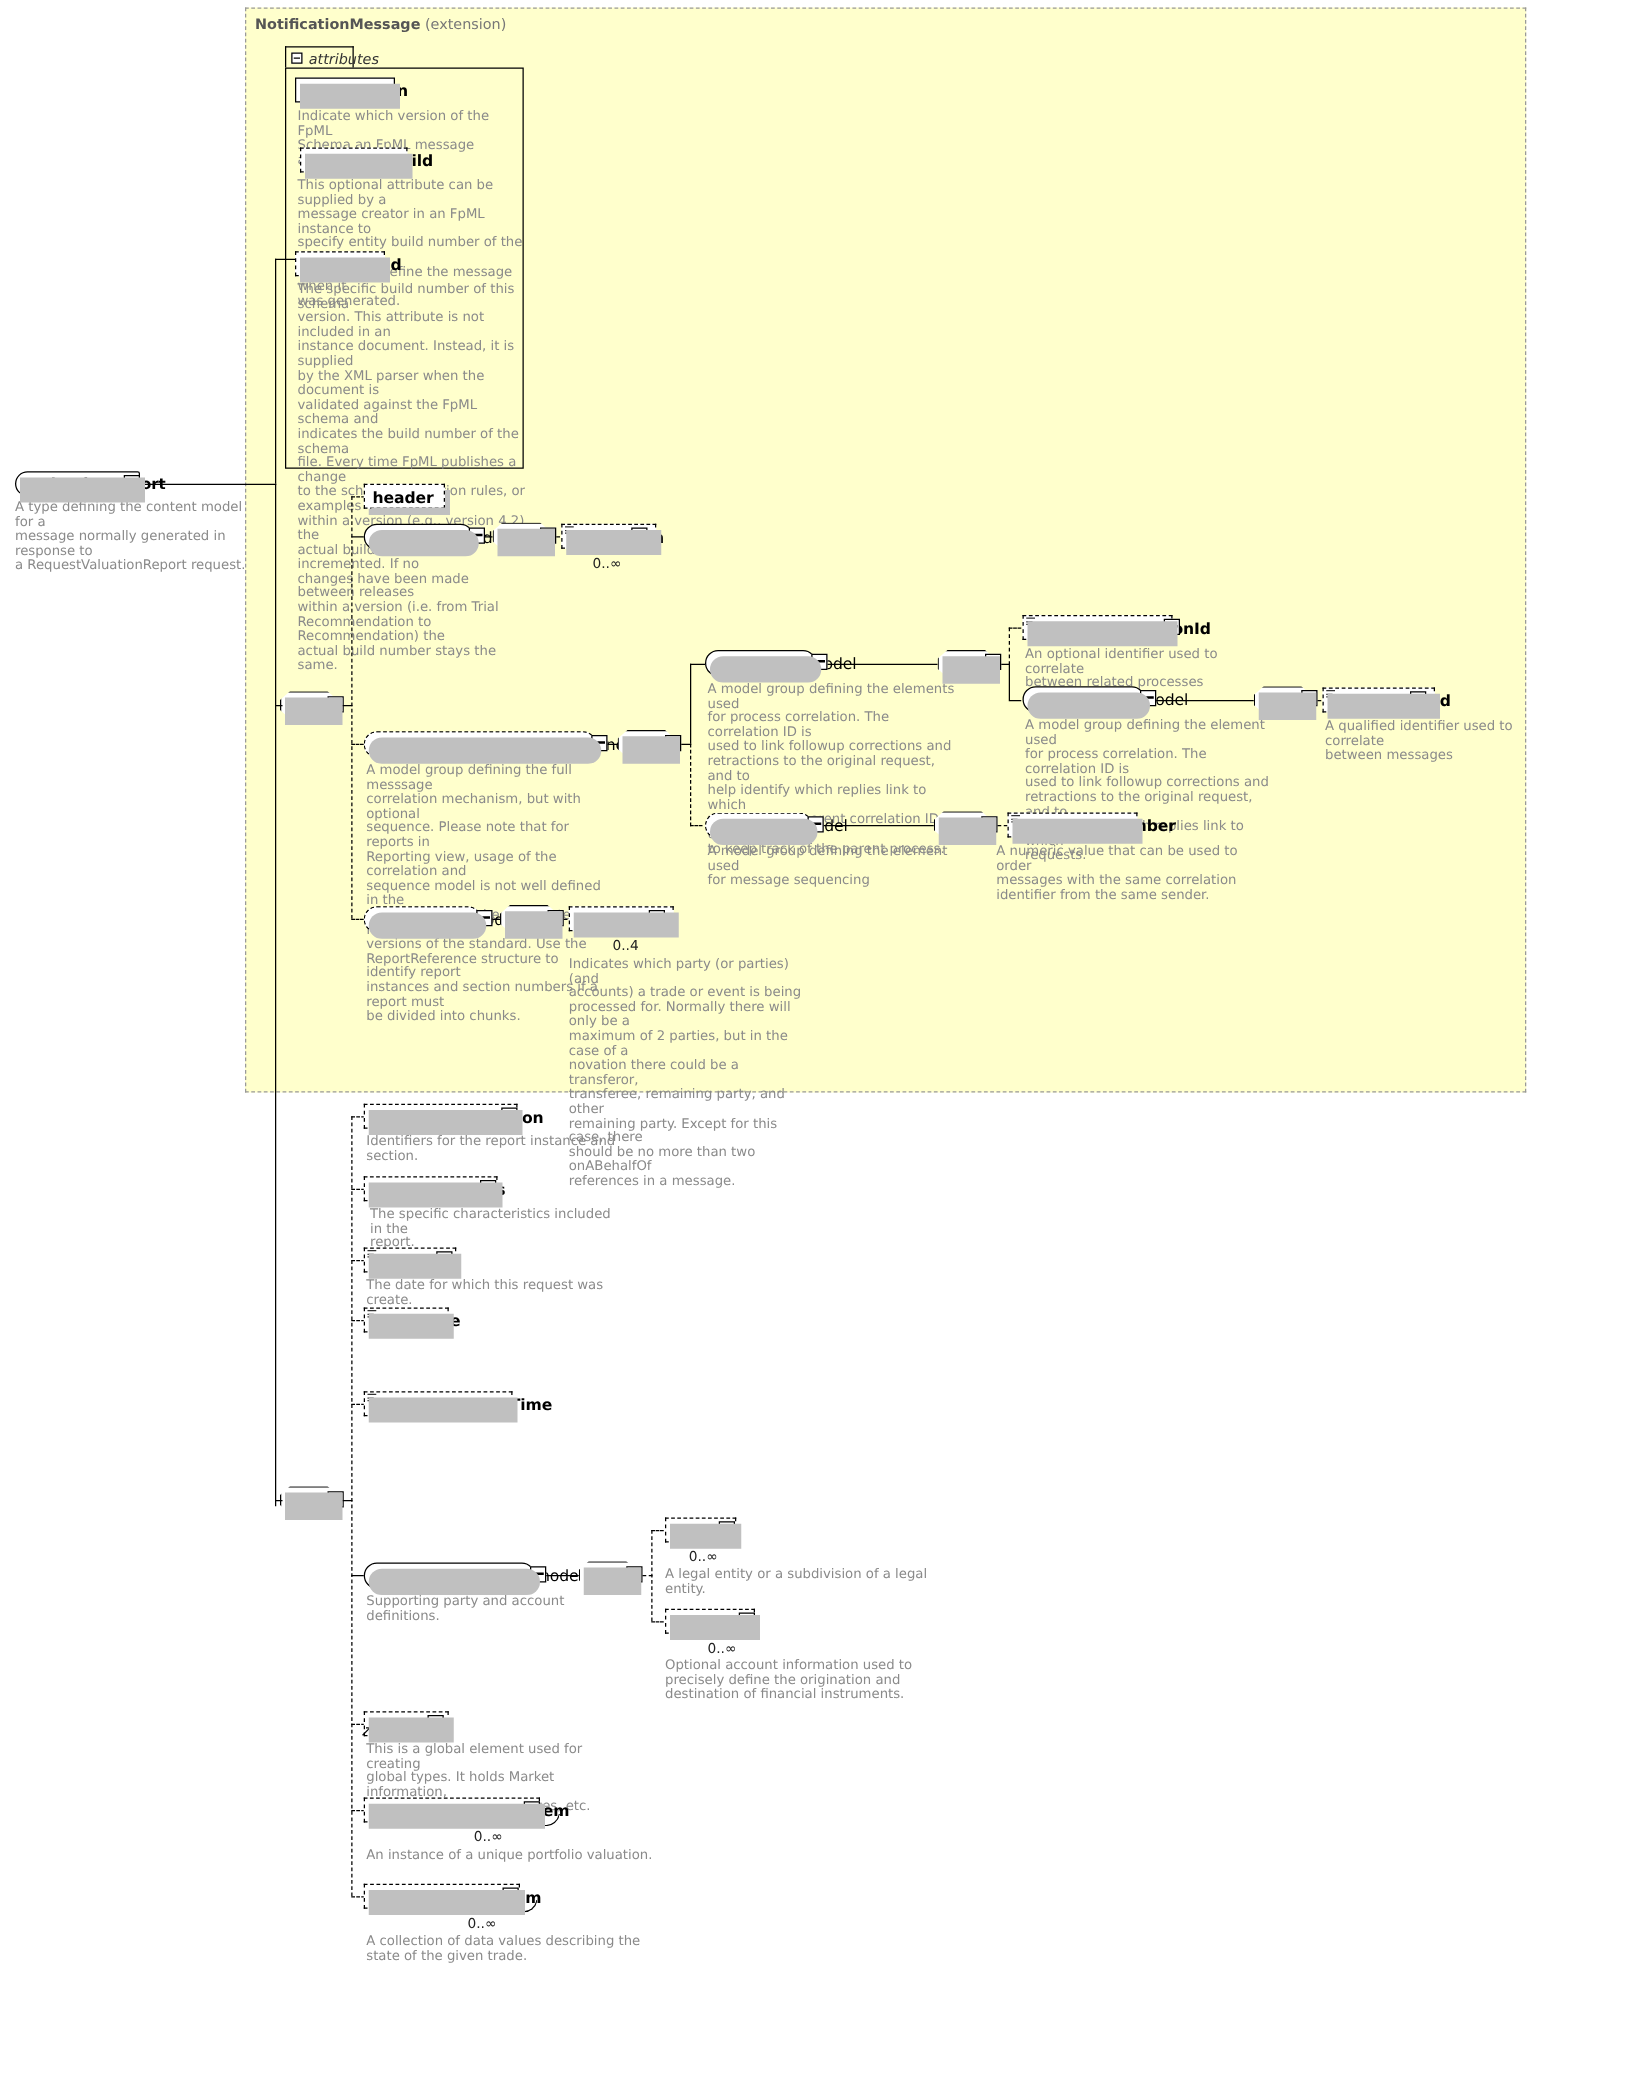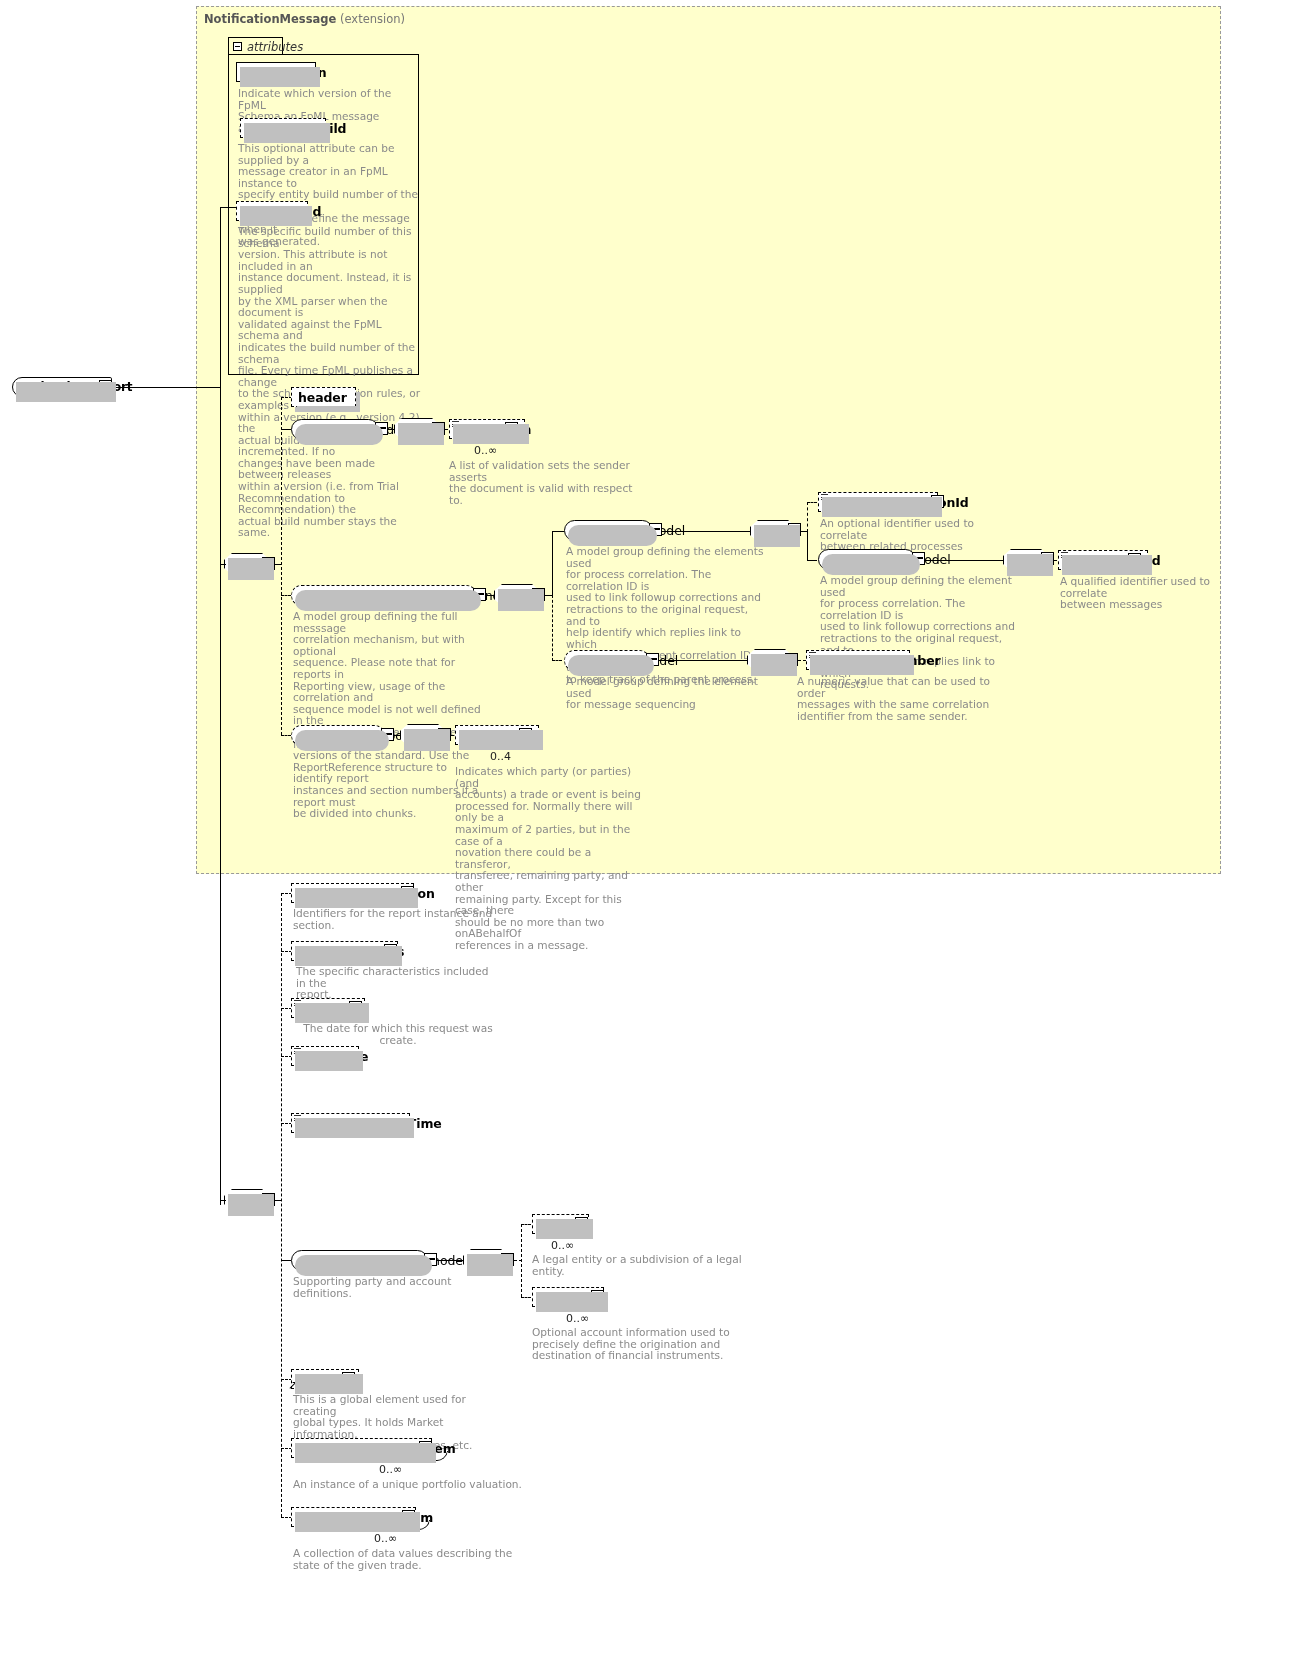--- a/index.html
+++ b/index.html
@@ -214,20 +214,23 @@
 changes have been made between releases
 within a version (i.e. from Trial
 Recommendation to Recommendation) the
 actual build number stays the same.</div>
 
   <div class="shadow-r" style="left:16px;top:382px;width:100px;height:20px;"></div>
   <div class="node roottype" style="left:12px;top:377px;width:100px;height:20px;">
     <span class="lbl" style="font-size:12px;">ValuationReport</span>
   </div>
   <div class="ctrl" style="left:99px;top:380px;"></div>
+  <div class="desc" style="left:12px;top:401px;width:195px;">A type defining the content model for a
+message normally generated in response to
+a RequestValuationReport request.</div>
 
   <div class="ln h" style="left:112px;top:387px;width:109px;"></div>
   <div class="ln v" style="left:220px;top:207px;height:180px;"></div>
   <div class="ln h" style="left:220px;top:207px;width:16px;"></div>
   <div class="ln v" style="left:220px;top:387px;height:818px;"></div>
 
   <div class="shadow-r" style="left:228px;top:558px;width:46px;height:22px;"></div>
   <div class="seq" style="left:224px;top:553px;">
     <div class="body"></div>
       <div class="line"></div>
@@ -272,22 +275,20 @@
     <span class="eqmark">
         <i></i>
         <i></i>
         <i></i>
       </span>
     <span class="lbl" style="margin-left:6px;">validation</span>
   </div>
   <div class="ctrl plus" style="left:505px;top:422px;"></div>
   <div class="occ" style="left:477px;top:432px;"></div>
   <div class="card" style="left:474px;top:444px;">0..∞</div>
-  <div class="desc" style="left:449px;top:460px;width:200px;">A list of validation sets the sender asserts
-the document is valid with respect to.</div>
 
   <div class="dln h" style="left:281px;top:595px;width:10px;"></div>
   <div class="shadow-r" style="left:295px;top:590px;width:186px;height:21px;border-radius:11px;"></div>
   <div class="node model dash" style="left:291px;top:585px;width:186px;height:21px;">
     <span class="lbl" style="font-weight:normal;">CorrelationAndOptionalSequence.mo...</span>
   </div>
   <div class="ctrl" style="left:473px;top:588px;"></div>
   <div class="desc" style="left:293px;top:611px;width:195px;">A model group defining the full messsage
 correlation mechanism, but with optional
 sequence. Please note that for reports in
@@ -501,21 +502,21 @@
   <div class="shadow-r" style="left:295px;top:1003px;width:74px;height:20px;"></div>
   <div class="node dashed" style="left:291px;top:998px;width:74px;height:20px;">
     <span class="eqmark">
         <i></i>
         <i></i>
         <i></i>
       </span>
     <span class="lbl" style="margin-left:5px;">asOfDate</span>
   </div>
   <div class="ctrl plus" style="left:349px;top:1001px;"></div>
-  <div class="desc" style="left:293px;top:1023px;width:210px;text-align:center;">The date for which this request was create.</div>
+  <div class="desc" style="left:293px;top:1023px;width:210px;">The date for which this request was create.</div>
 
   <div class="dln h" style="left:281px;top:1056px;width:11px;"></div>
   <div class="shadow-r" style="left:295px;top:1051px;width:68px;height:20px;"></div>
   <div class="node dashed" style="left:291px;top:1046px;width:68px;height:20px;">
     <span class="eqmark">
         <i></i>
         <i></i>
         <i></i>
       </span>
     <span class="lbl" style="margin-left:5px;">asOfTime</span>

